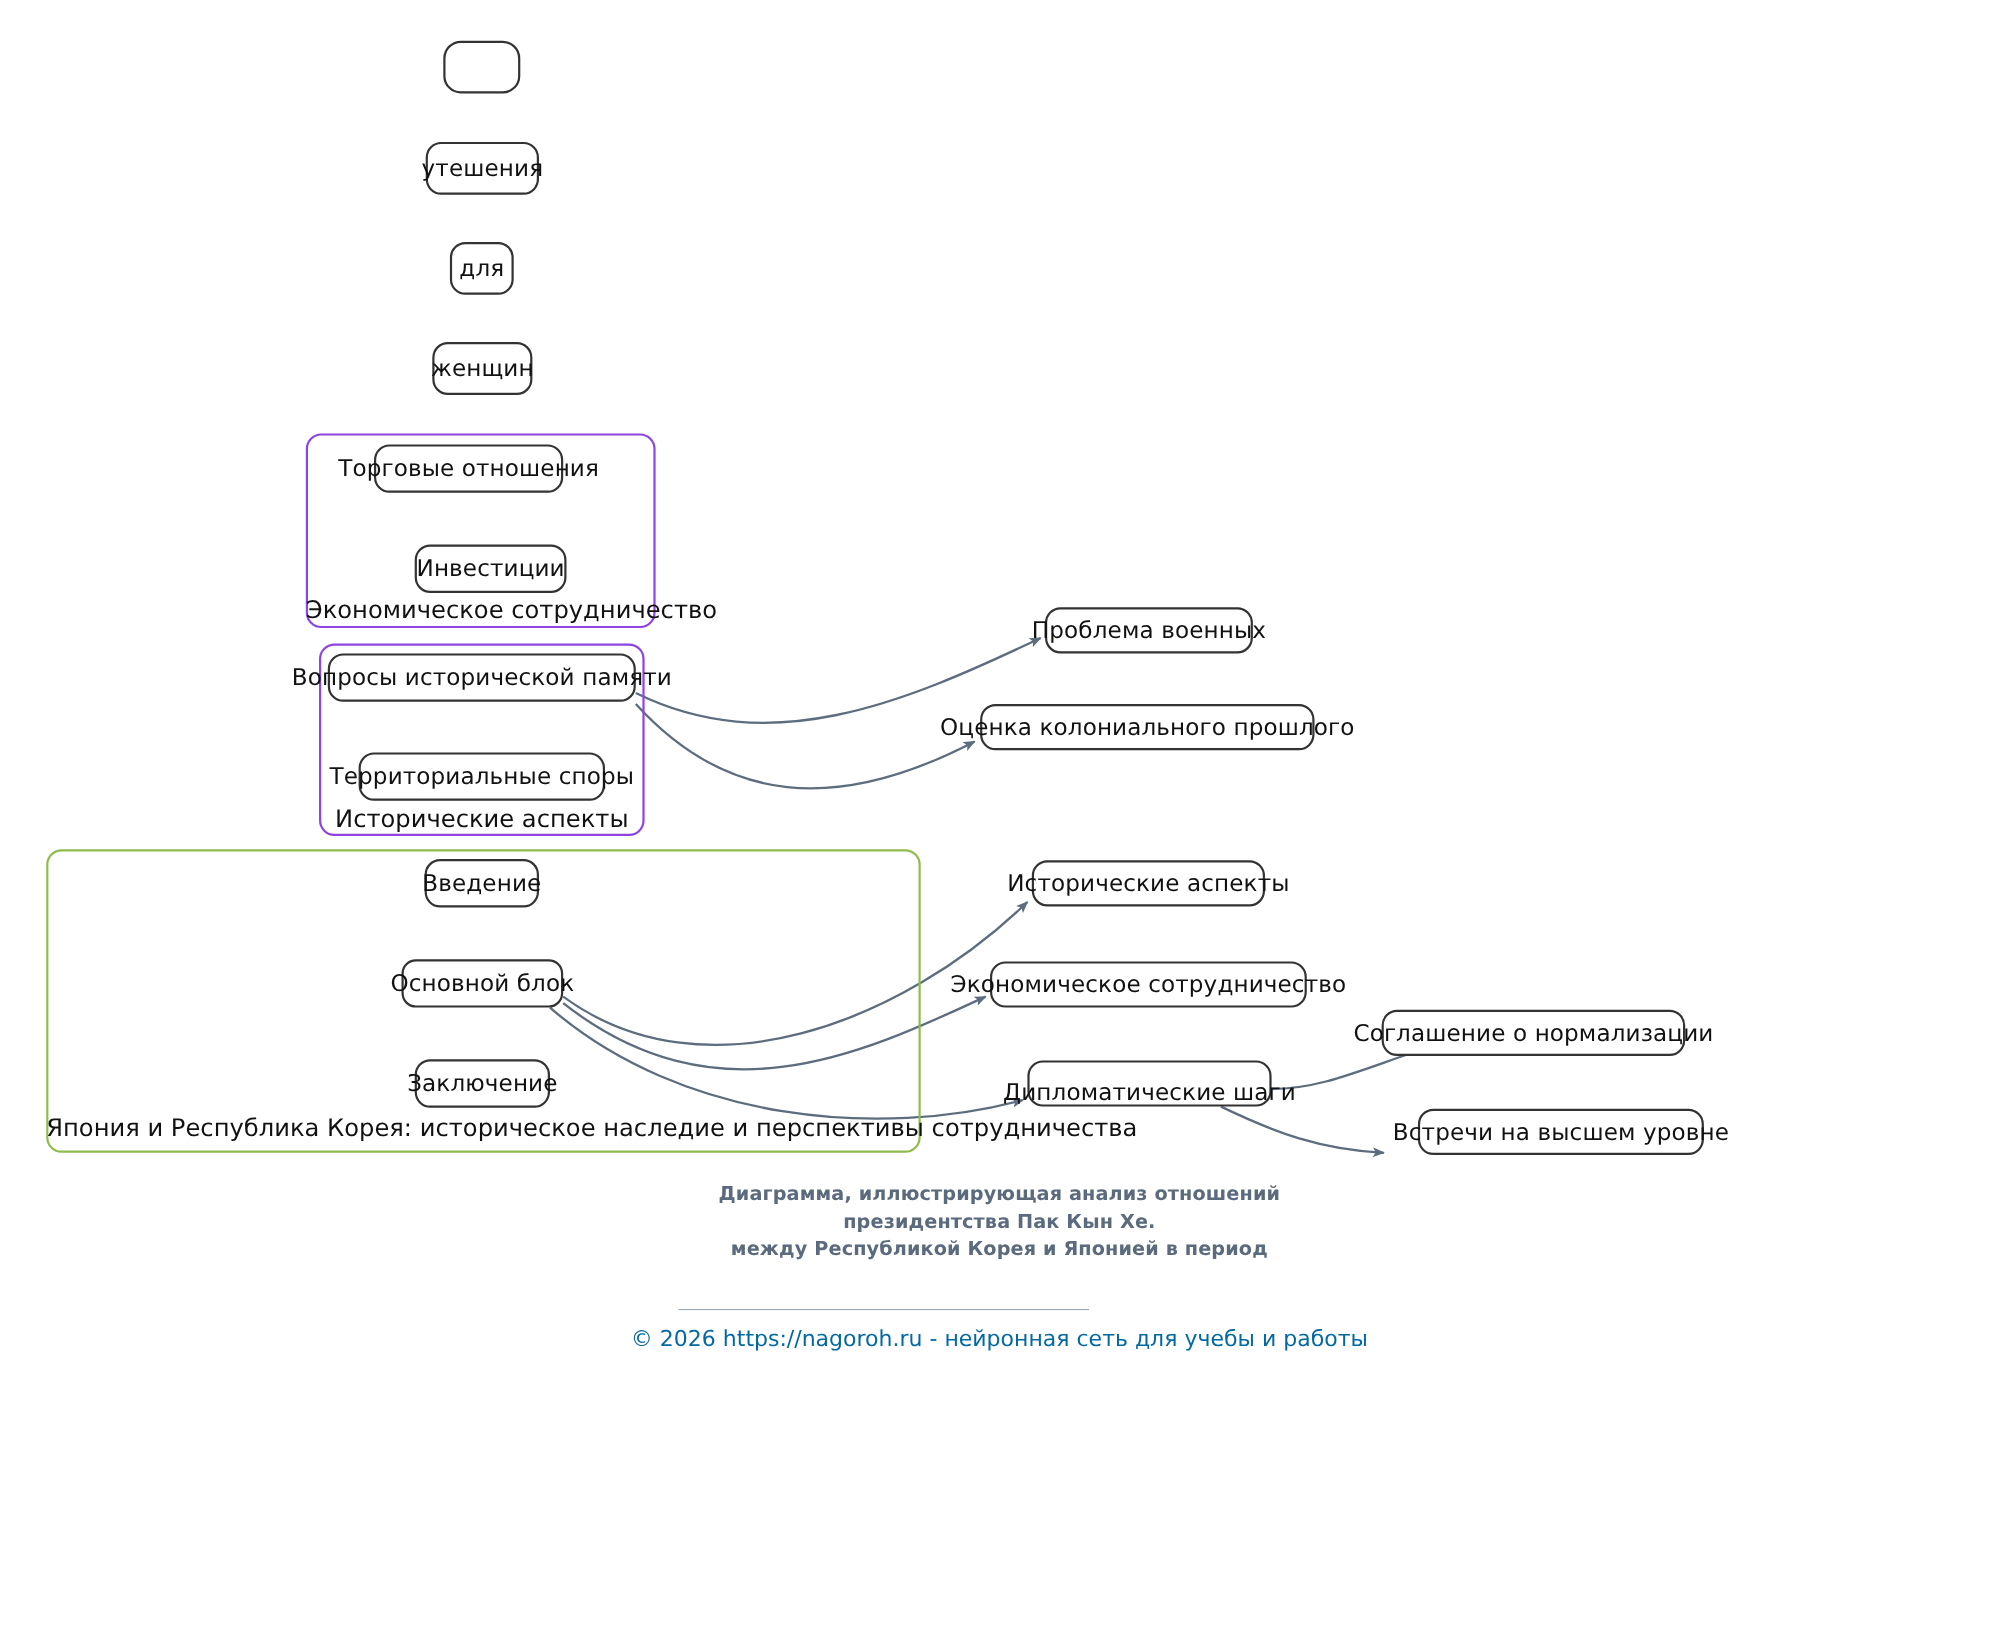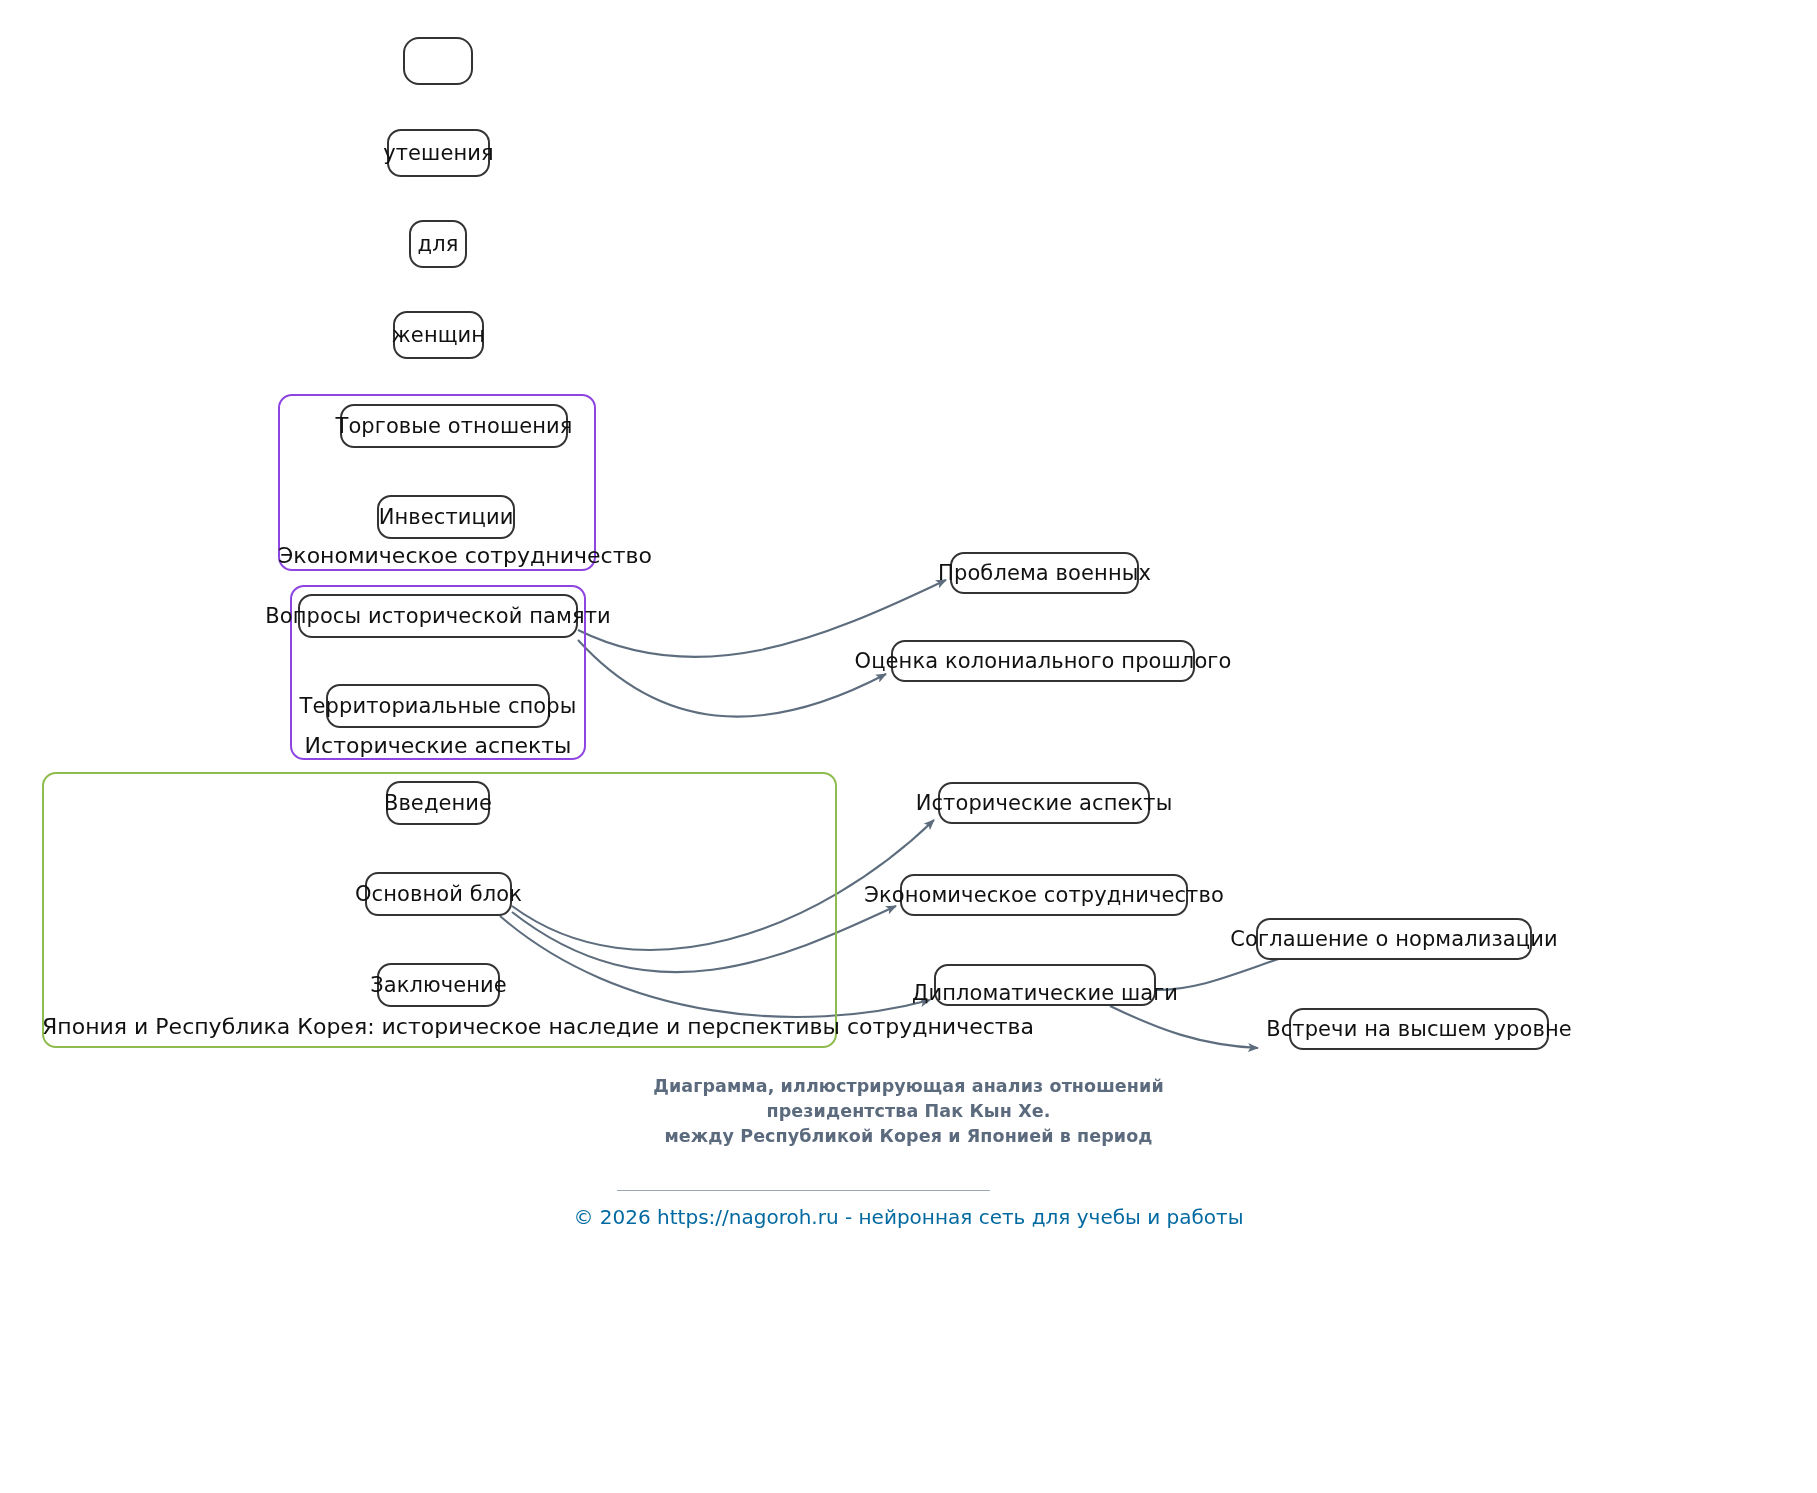--- a/index.html
+++ b/index.html
@@ -121,21 +121,21 @@
         <span>для</span>
       </div>
       <div class="node" style="left: 393px; top: 311px; width: 91px; height: 48px;">
         <span>женщин</span>
       </div>
     </div>
 
   <div id="clusters">
       <div class="cluster" style="left: 278px; top: 394px; width: 318px; height: 177px;"></div>
       <div class="cluster-label" style="left: 278px; top: 545px; width: 318px;">Экономическое сотрудничество</div>
-      <div class="node" style="left: 340px; top: 404px; width: 228px; height: 44px;">
+      <div class="node" style="left: 340px; top: 404px; width: 172px; height: 44px;">
         <span>Торговые отношения</span>
       </div>
       <div class="node" style="left: 377px; top: 495px; width: 138px; height: 44px; text-align: center;">
         <span>Инвестиции</span>
       </div>
       <div class="cluster" style="left: 290px; top: 585px; width: 296px; height: 175px;"></div>
       <div class="cluster-label" style="left: 290px; top: 735px; width: 296px;">Исторические аспекты</div>
       <div class="node" style="left: 298px; top: 594px; width: 280px; height: 44px;">
         <span>Вопросы исторической памяти</span>
       </div>

